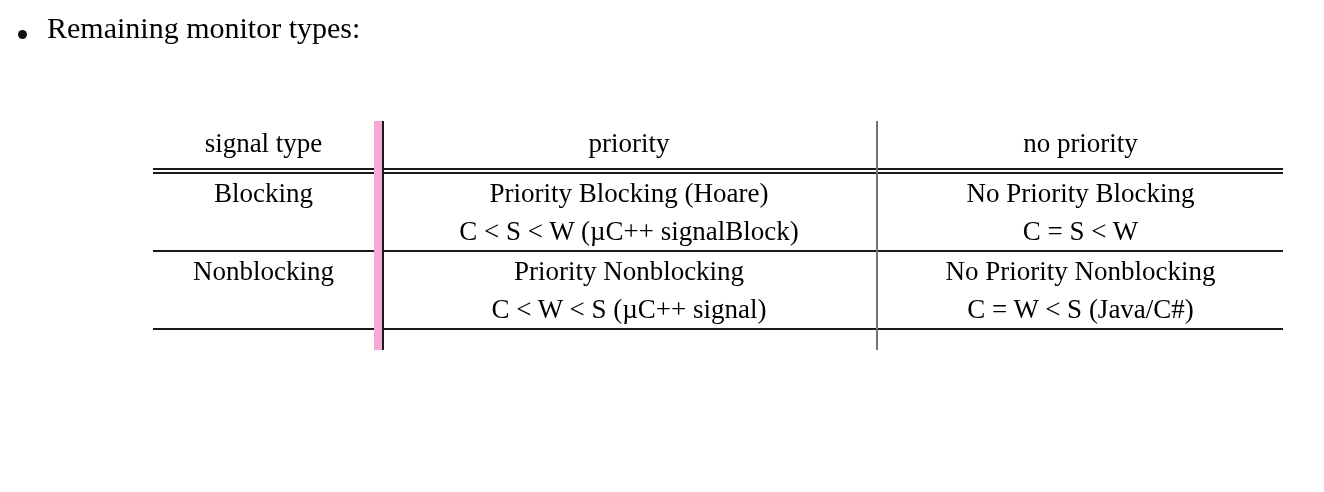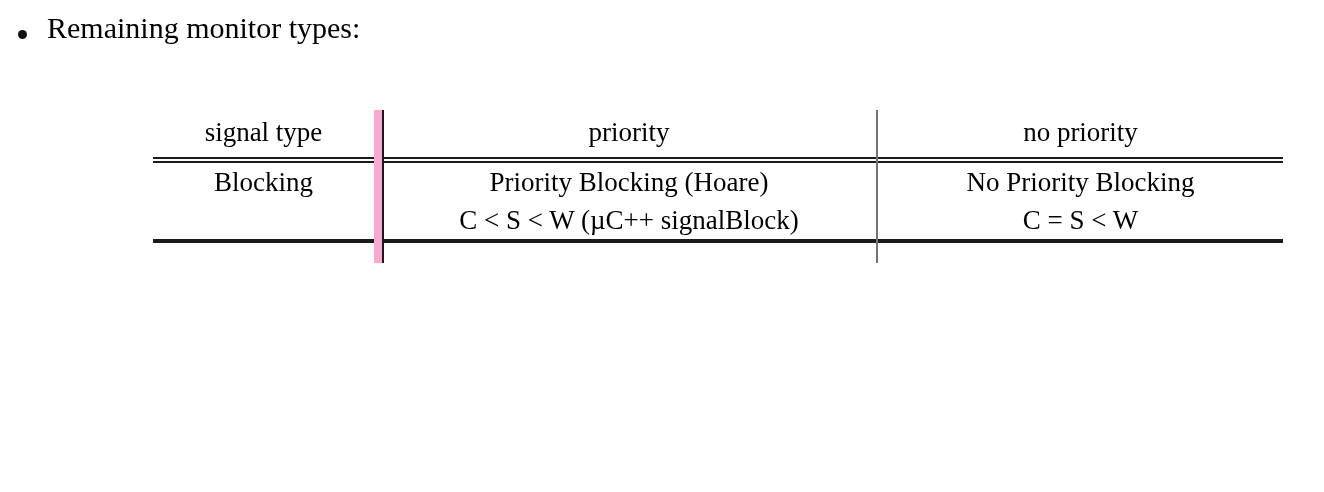--- a/index.html
+++ b/index.html
@@ -36,21 +36,21 @@
     margin-right: 20px;
     position: relative;
     top: -7px;
     flex: 0 0 auto;
   }
 
   
   .table-wrap {
     position: absolute;
     left: 153px;
-    top: 110px;
+    top: 121px;
     width: 1130px;
   }
   table.monitor-table {
     border-collapse: collapse;
     table-layout: fixed;
     width: 1130px;
     font-size: 27px;
     line-height: 38px;
   }
   table.monitor-table td,
@@ -174,20 +174,33 @@
             <div class="sglrule-inner"></div>
           </td>
         <td class="sep-dbl">
             <div class="sglrule-inner"></div>
           </td>
         <td class="sep-sgl">
             <div class="sglrule-inner"></div>
           </td>
       </tr>
 
+      <tr>
+        <td class="body-cell">
+          <span class="cell-line">Nonblocking</span>
+        </td>
+        <td class="body-cell sep-dbl">
+          <span class="cell-line">Priority Nonblocking</span>
+          <span class="cell-line">C &lt; W &lt; S (µC++ signal)</span>
+        </td>
+        <td class="body-cell sep-sgl">
+          <span class="cell-line">No Priority Nonblocking</span>
+          <span class="cell-line">C = W &lt; S (Java/C#)</span>
+        </td>
+      </tr>
 
       <tr class="rule-single">
         <td>
             <div class="sglrule-inner"></div>
           </td>
         <td class="sep-dbl">
             <div class="sglrule-inner"></div>
           </td>
         <td class="sep-sgl">
             <div class="sglrule-inner"></div>

